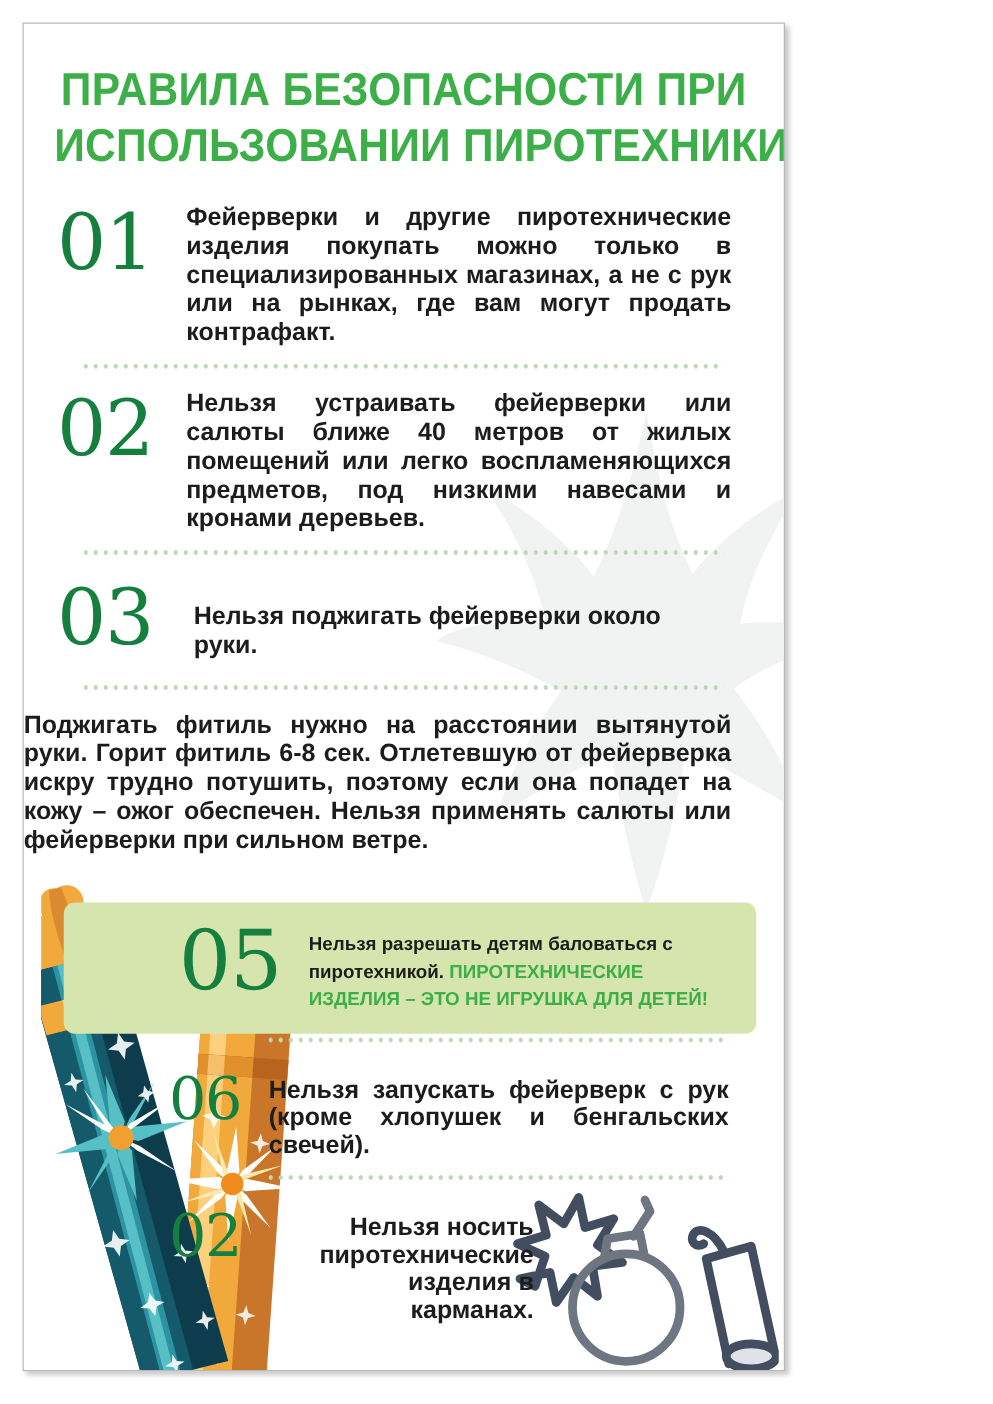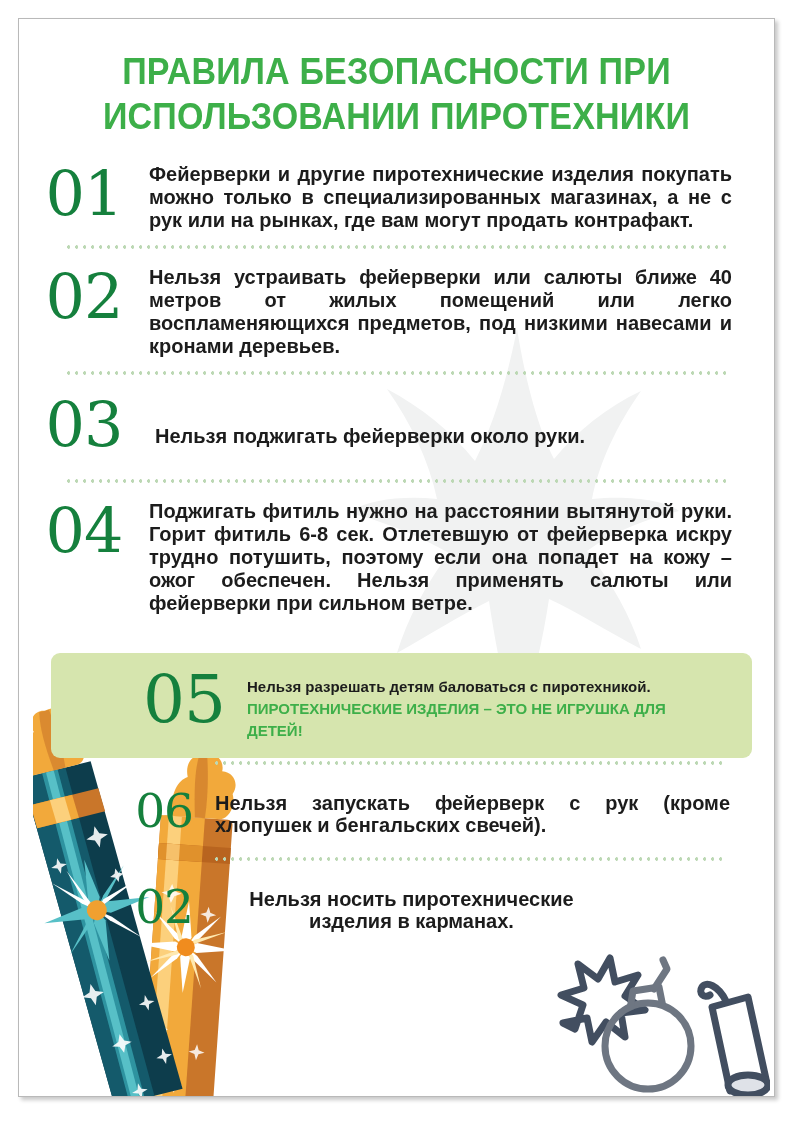--- a/index.html
+++ b/index.html
@@ -13,21 +13,21 @@
     font-family: "Liberation Sans", sans-serif;
     overflow: hidden;
     position: relative;
   }
 
   
   .page {
     position: absolute;
     left: 18px;
     top: 18px;
-    width: 757px;
+    width: 610px;
     height: 1079px;
     background: #ffffff;
     border: 1px solid #b9b9b9;
     box-shadow: 3px 3px 4px rgba(0,0,0,0.22);
     box-sizing: border-box;
     overflow: hidden;
   }
 
   
   .watermark {
@@ -159,21 +159,21 @@
     padding-right: 22px;
     box-sizing: border-box;
     font-size: 47px;
     line-height: 66px;
   }
   .rule.low .body-txt {
     padding-top: 14px;
     padding-right: 44px;
     line-height: 22px;
   }
-  .rule.r07 .body-txt { text-align: center; padding-right: 200px; margin-left: 34px; }
+  .rule.r07 .body-txt { text-align: right; padding-right: 200px; margin-left: 34px; }
 
   .divider.low { margin: 0 48px 0 196px; }
 
   
   .fireworks {
     position: absolute;
     left: 14px;
     top: 680px;
     width: 230px;
     height: 400px;
@@ -220,21 +220,20 @@
     </div>
     <div class="divider"></div>
 
     <div class="rule r03">
       <div class="num">03</div>
       <div class="body-txt left-al">Нельзя поджигать фейерверки около руки.</div>
     </div>
     <div class="divider"></div>
 
     <div class="rule r04">
-      <div class="num">04</div>
       <div class="body-txt">Поджигать фитиль нужно на расстоянии вытянутой руки. Горит фитиль 6-8 сек. Отлетевшую от фейерверка искру трудно потушить, поэтому если она попадет на кожу – ожог обеспечен. Нельзя применять салюты или фейерверки при сильном ветре.</div>
     </div>
 
     <div class="hl-wrap">
       <div class="hl-box">
         <div class="num">05</div>
         <div class="body-txt left-al"><span>Нельзя разрешать детям баловаться с пиротехникой. </span><span class="accent">ПИРОТЕХНИЧЕСКИЕ ИЗДЕЛИЯ – ЭТО НЕ ИГРУШКА ДЛЯ ДЕТЕЙ!</span></div>
       </div>
     </div>
     <div class="divider low"></div>

